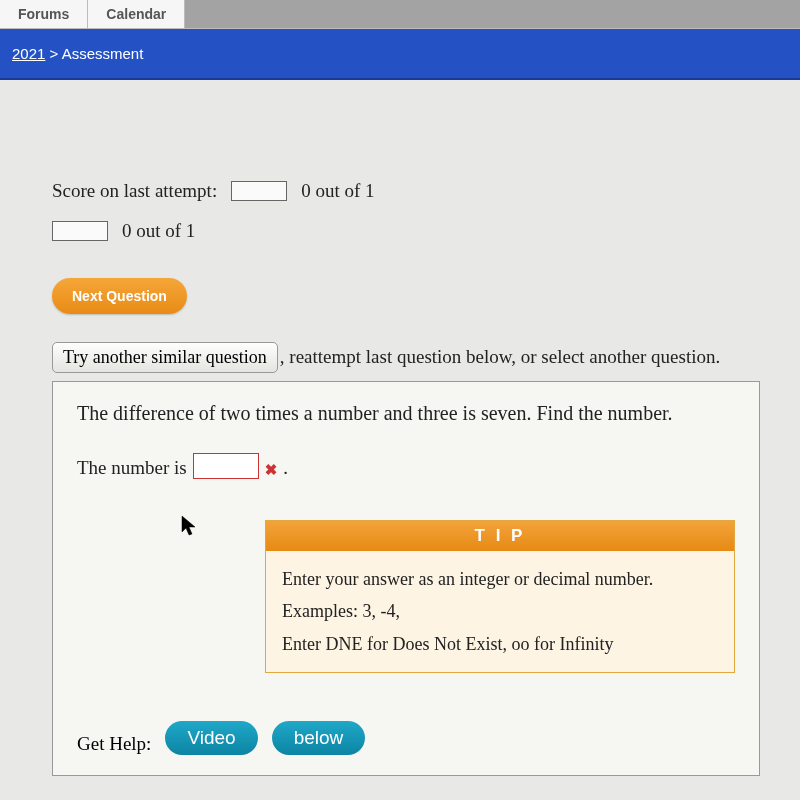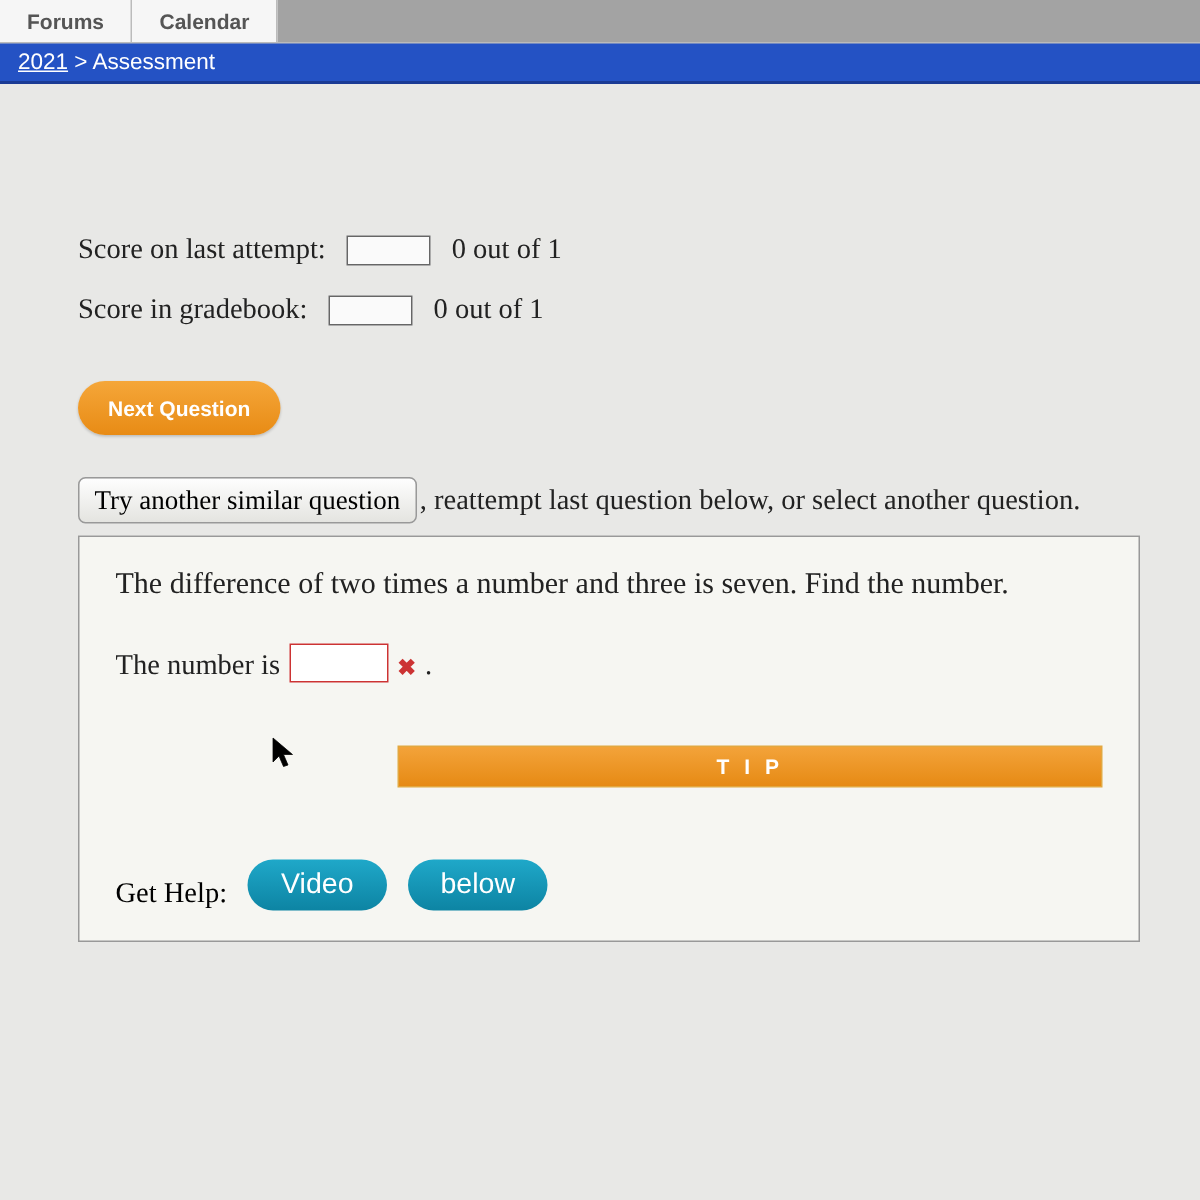--- a/index.html
+++ b/index.html
@@ -21,21 +21,21 @@
       font-family: Arial, sans-serif;
       font-weight: bold;
       color: #555;
       font-size: 14px;
       border-right: 1px solid #bbb;
       background: #f6f6f6;
     }
     .breadcrumb {
       background: #2452c4;
       color: #fff;
-      padding: 4px 12px;
+      padding: 16px 12px;
       font-family: Arial, sans-serif;
       font-size: 15px;
       border-bottom: 2px solid #1a3a94;
     }
     .breadcrumb-link {
       text-decoration: underline;
       cursor: pointer;
     }
     .content {
       padding: 100px 40px 20px 52px;
@@ -128,21 +128,21 @@
       background: #fef4e4;
     }
     .tip-header {
       background: linear-gradient(#f3a33a, #e68a14);
       color: #fff;
       font-family: Arial, sans-serif;
       font-weight: bold;
       letter-spacing: 3px;
       text-align: center;
       padding: 5px 0;
-      font-size: 14px;
+      font-size: 17px;
     }
     .tip-body {
       padding: 12px 16px;
       font-size: 18px;
       line-height: 1.8;
       color: #222;
     }
     .get-help-row {
       margin-top: 48px;
       font-size: 19px;
@@ -175,21 +175,20 @@
 
 <div class="content">
 
   <div class="score-line">
     <span>Score on last attempt:</span>
     <span class="score-box"></span>
     <span>0 out of 1</span>
   </div>
 
   <div class="score-line">
-    <span>Score in gradebook:</span>
     <span class="score-box"></span>
     <span>0 out of 1</span>
   </div>
 
   <button class="next-question-btn">Next Question</button>
 
   <div class="retry-row">
     <button class="try-another-btn">Try another similar question</button><span>, reattempt last question below, or select another question.</span>
   </div>
 
@@ -204,20 +203,24 @@
     </div>
 
     <div class="cursor-arrow">
       <svg width="18" height="22" viewBox="0 0 18 22">
         <path d="M1 1 L1 17 L5 13 L8 20 L11 19 L8 12 L14 12 Z" fill="#000" stroke="#000" stroke-width="0.5"></path>
       </svg>
     </div>
 
     <div class="tip-box">
       <div class="tip-header">T I P</div>
+      <div class="tip-body">
+        <div>Enter your answer as an integer or decimal number. Examples: 3, -4,</div>
+        <div>Enter DNE for Does Not Exist, oo for Infinity</div>
+      </div>
     </div>
 
     <div class="get-help-row">
       <span>Get Help:</span>
       <button class="help-btn">Video</button>
       <button class="help-btn">below</button>
     </div>
   </div>
 
 </div>

